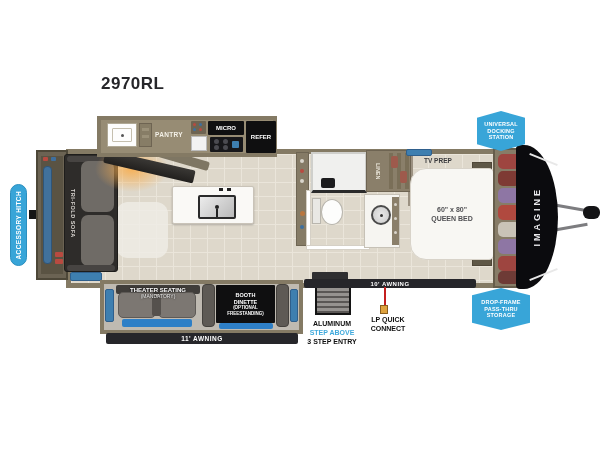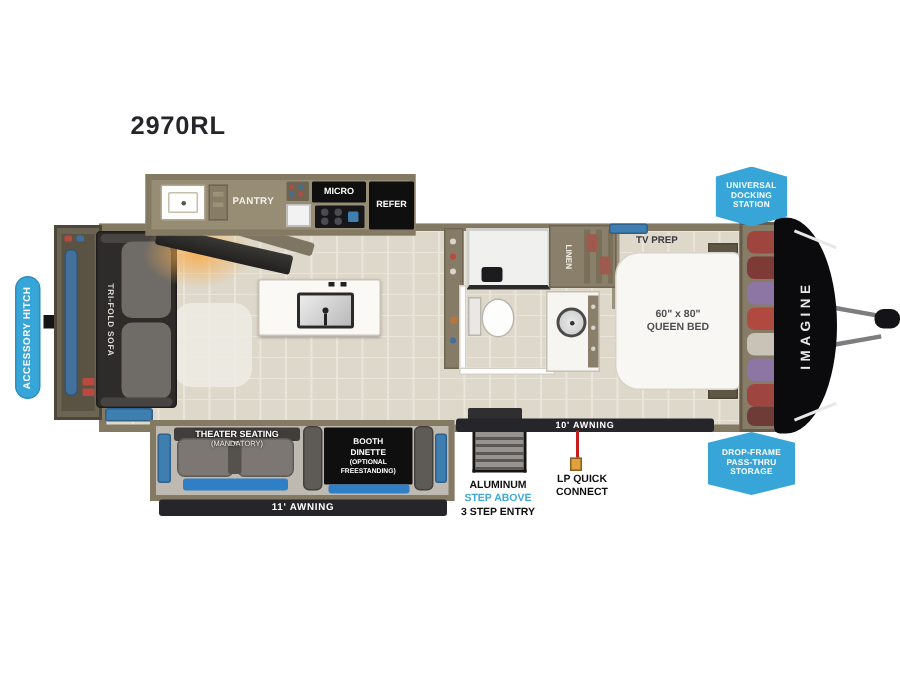--- a/index.html
+++ b/index.html
@@ -35,21 +35,21 @@
   .note{font-weight:bold;color:#0f0f0f;text-align:center;line-height:1.25;font-size:7px;}
   .note .blue{color:#3fa9dc;}
   .seat{background:#7c7772;border:1px solid #5e5a56;border-radius:5px;}
   .small-caption{font-size:5px;color:#e8e8e8;}
 </style>
 </head>
 <body>
 
 <div id="stage">
 
-  <div class="abs plan-title" style="left:87px;top:74px;">2970RL</div>
+  <div class="abs plan-title" style="left:101px;top:74px;">2970RL</div>
 
   <div class="abs pill flexc" style="left:10px;top:184px;width:17px;height:82px;">
     <span class="v-bu">ACCESSORY HITCH</span>
   </div>
   <div class="abs" style="left:29px;top:210px;width:8px;height:9px;background:#151515;"></div>
 
   <div class="abs" style="left:36px;top:150px;width:32px;height:130px;background:#6b6353;border:2px solid #4d4738;z-index:3;">
     <div class="abs" style="left:3px;top:4px;width:22px;height:118px;background:#5a5343;"></div>
     <div class="abs" style="left:5px;top:14px;width:9px;height:98px;background:#41719c;border:1px solid #2f5578;border-radius:4px;"></div>
     <div class="abs" style="left:17px;top:100px;width:8px;height:5px;background:#b84a40;border-radius:1px;"></div>

